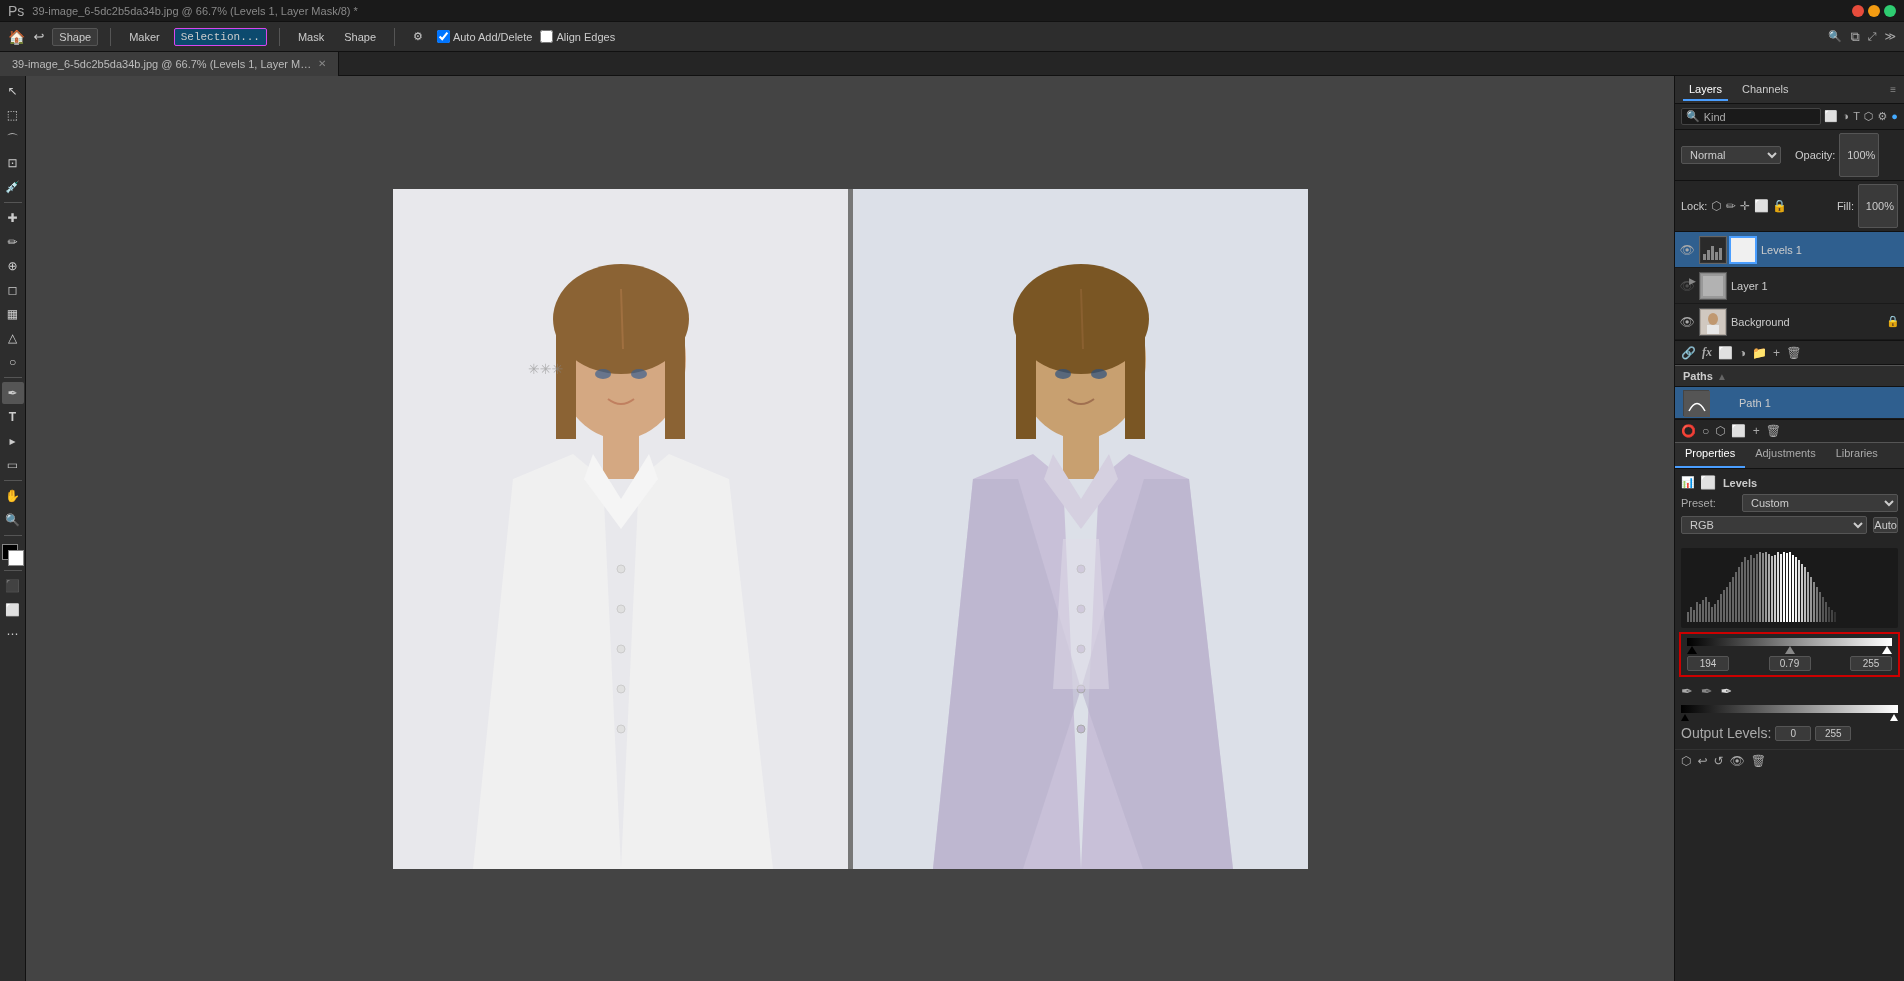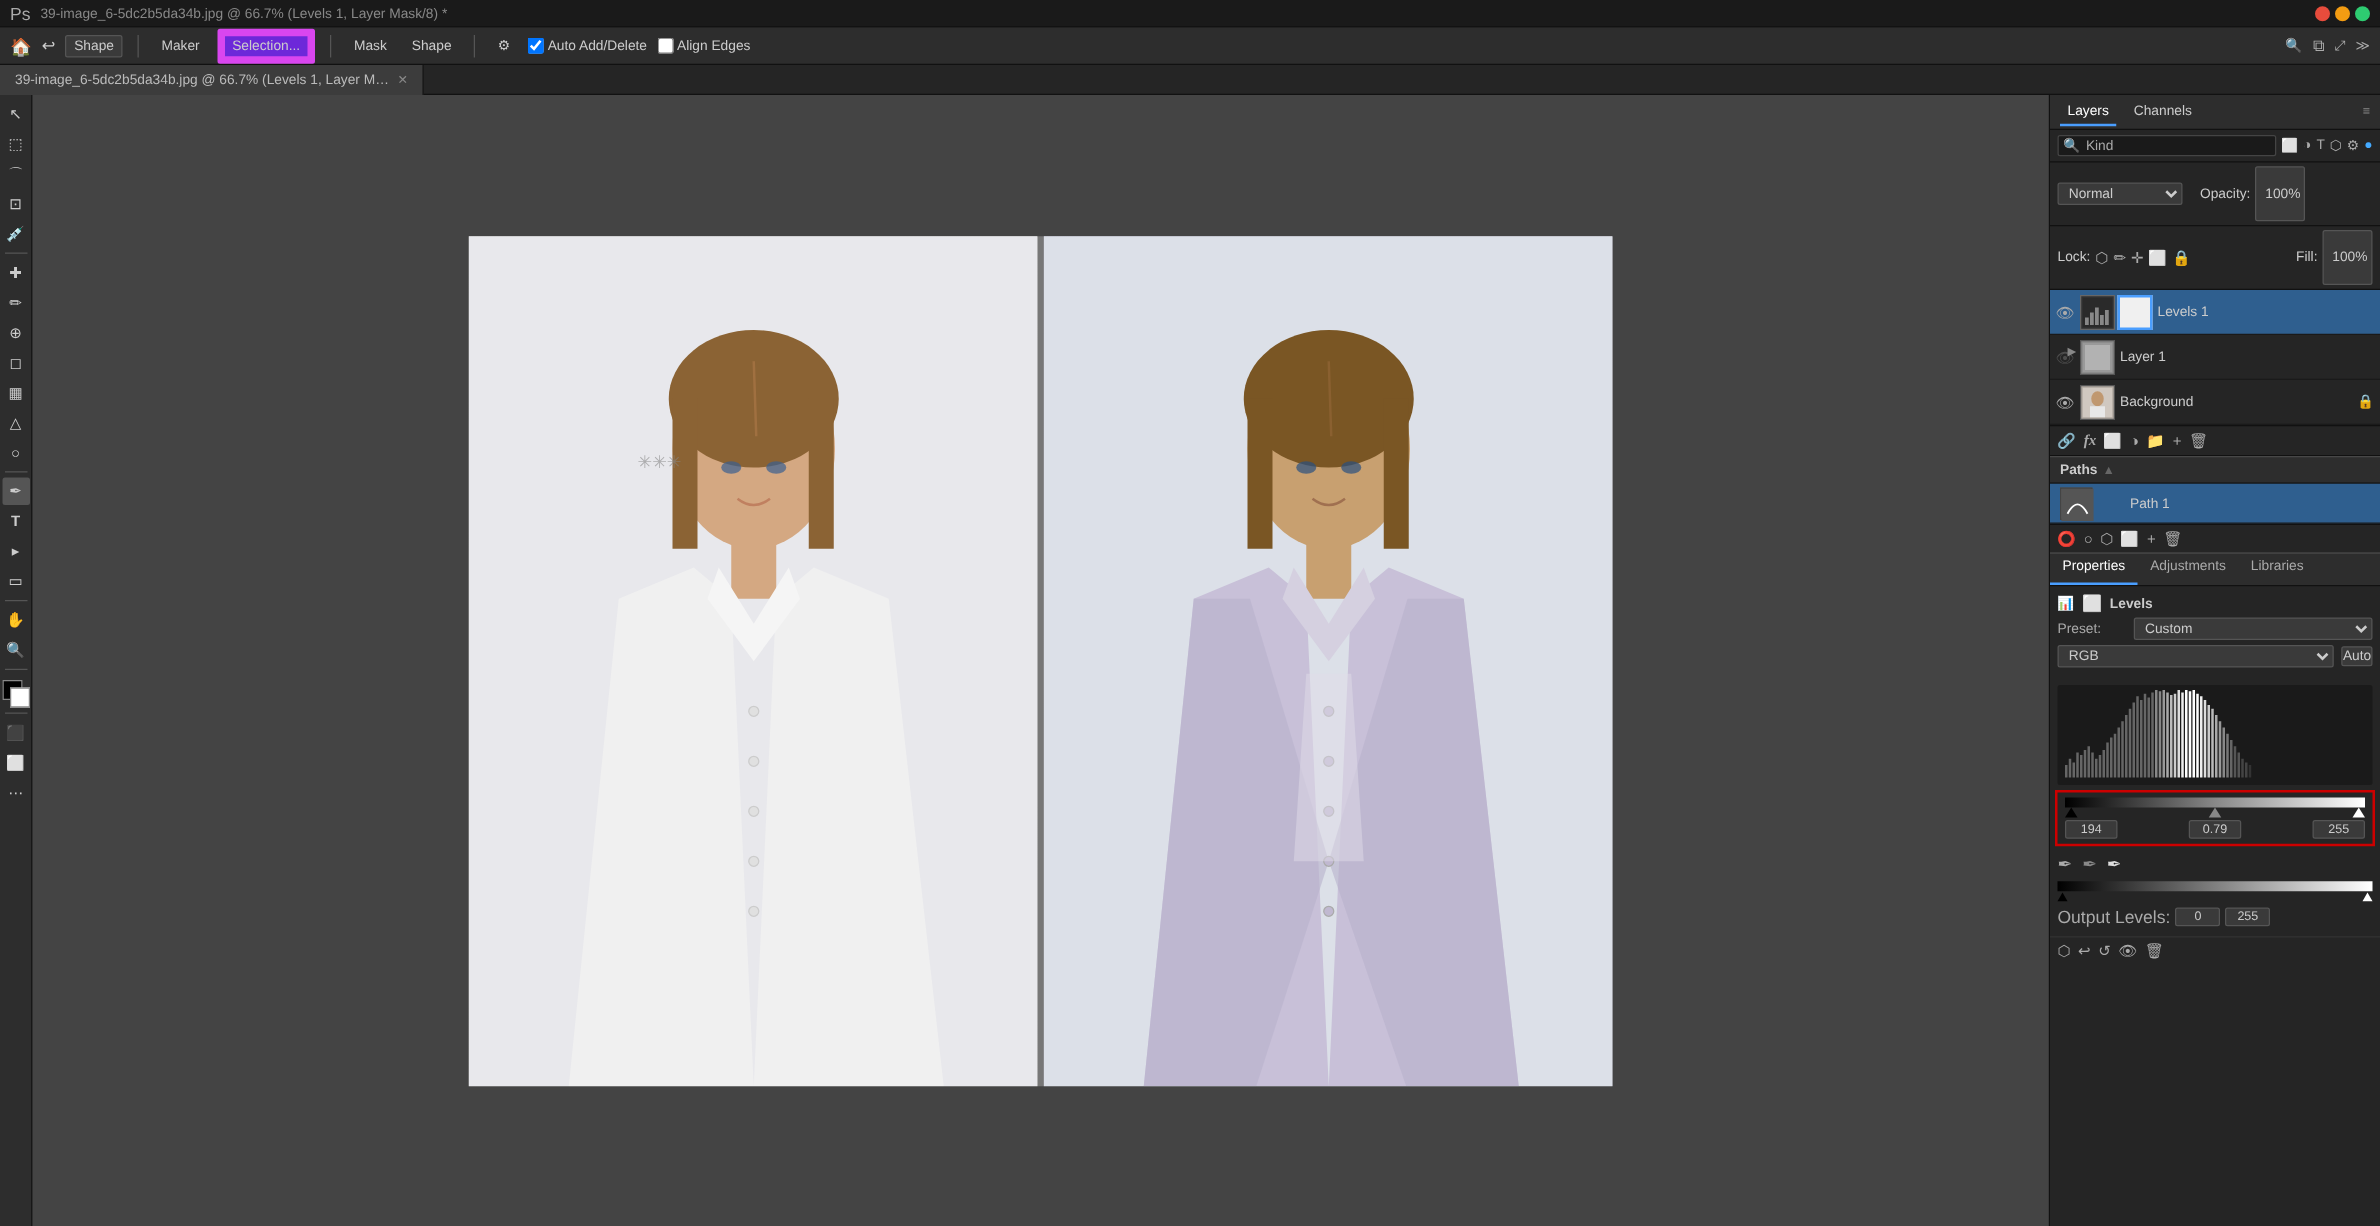--- a/index.html
+++ b/index.html
@@ -133,21 +133,21 @@
       position: relative;
       overflow: hidden;
     }
     .canvas-divider {
       width: 4px;
       background: #888;
     }
 
     
     .right-panels {
-      width: 265px;
+      width: 230px;
       background: #252525;
       border-left: 1px solid #111;
       display: flex;
       flex-direction: column;
       flex-shrink: 0;
       overflow-y: auto;
     }
 
     
     .panel-header {
@@ -489,21 +489,21 @@
     <div class="title-btn" style="background:#2ecc71;"></div>
   </div>
 </div>
 
 <div class="top-toolbar">
   <span class="title-bar-icon" style="font-size:14px;">🏠</span>
   <span style="font-size:13px;">↩</span>
   <span class="toolbar-item" style="background:#3a3a3a; border:1px solid #555; border-radius:2px;">Shape</span>
   <span class="toolbar-separator"></span>
   <span class="toolbar-item">Maker</span>
-  <span class="toolbar-item" style="background:#6d28d9; border:6px solid #d946ef; border-radius:2px;">Selection...</span>
+  <span class="toolbar-item" style="background:#0c4a6e; border:1px solid #d946ef; border-radius:2px;font-family:Liberation Mono, monospace;">Selection...</span>
   <span class="toolbar-separator"></span>
   <span class="toolbar-item">Mask</span>
   <span class="toolbar-item">Shape</span>
   <span class="toolbar-separator"></span>
   <span class="toolbar-item">⚙</span>
   <label class="toolbar-checkbox">
     <input type="checkbox" checked="" style=""> 
       <span>Auto Add/Delete</span>
   </label>
   <label class="toolbar-checkbox">

